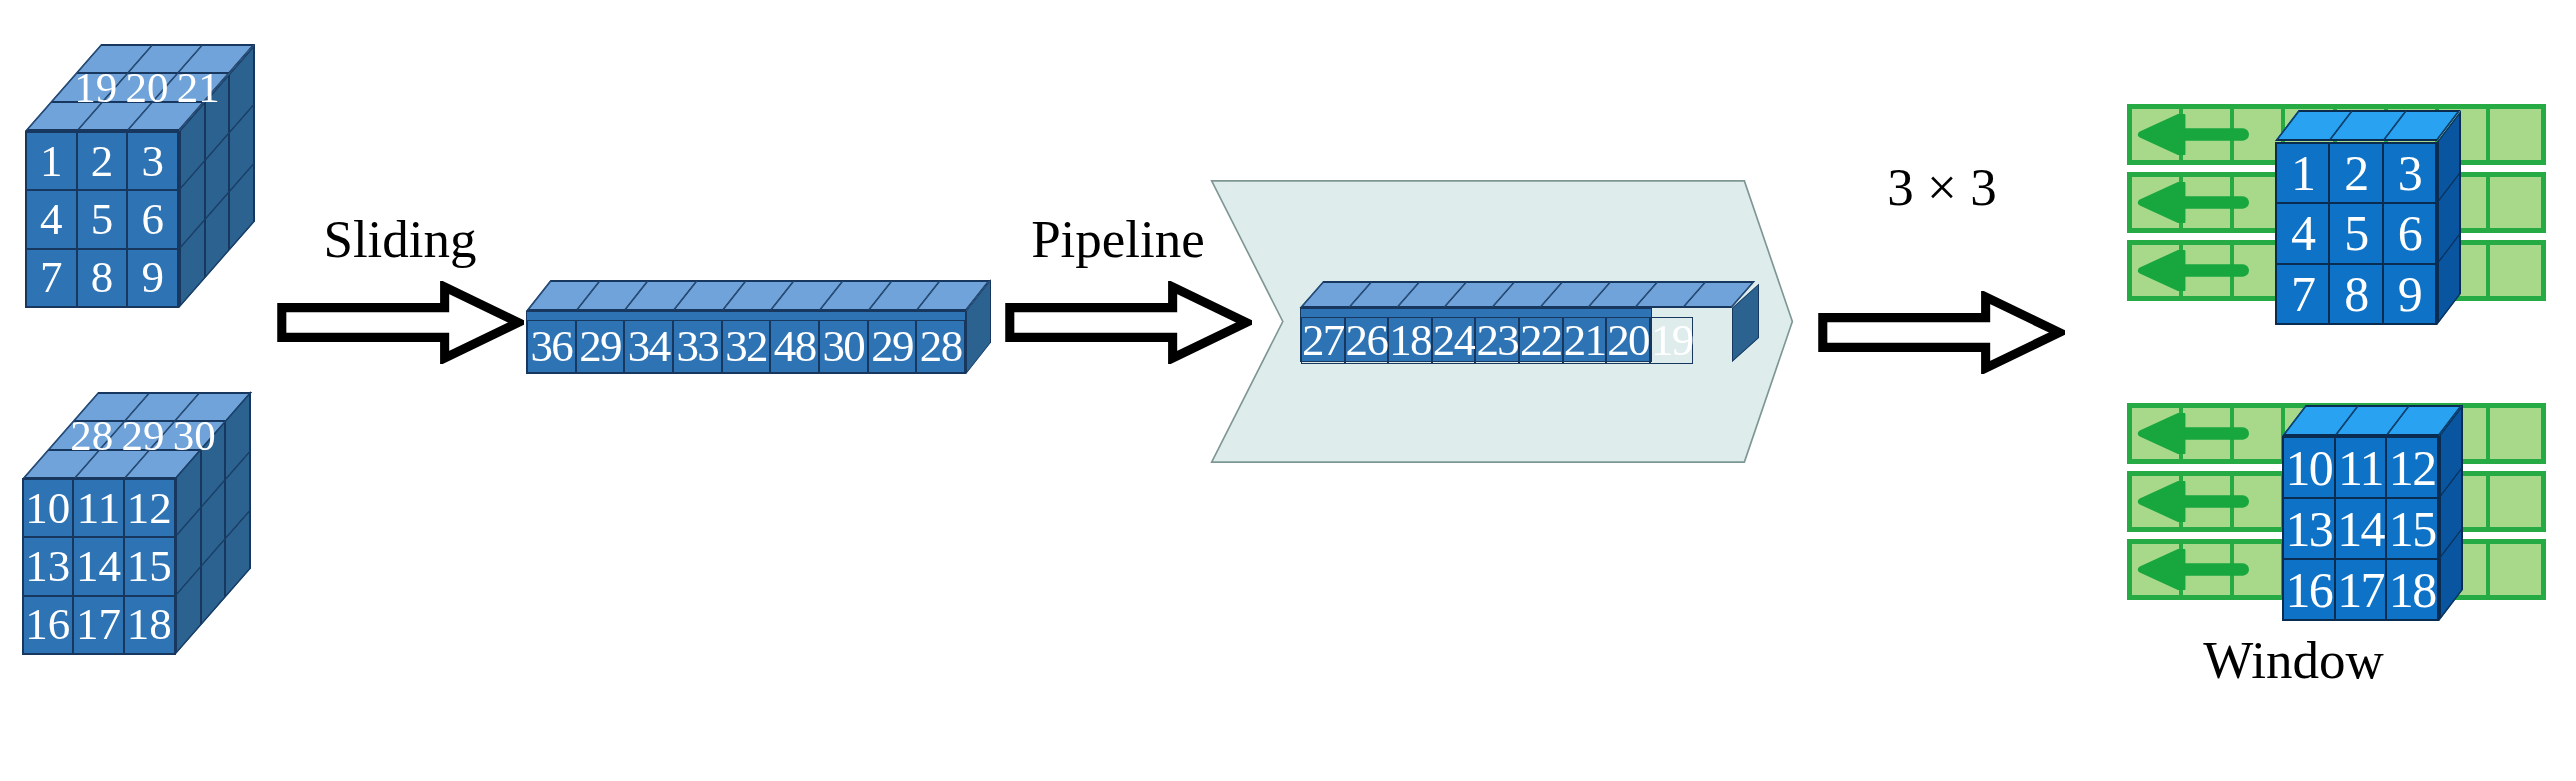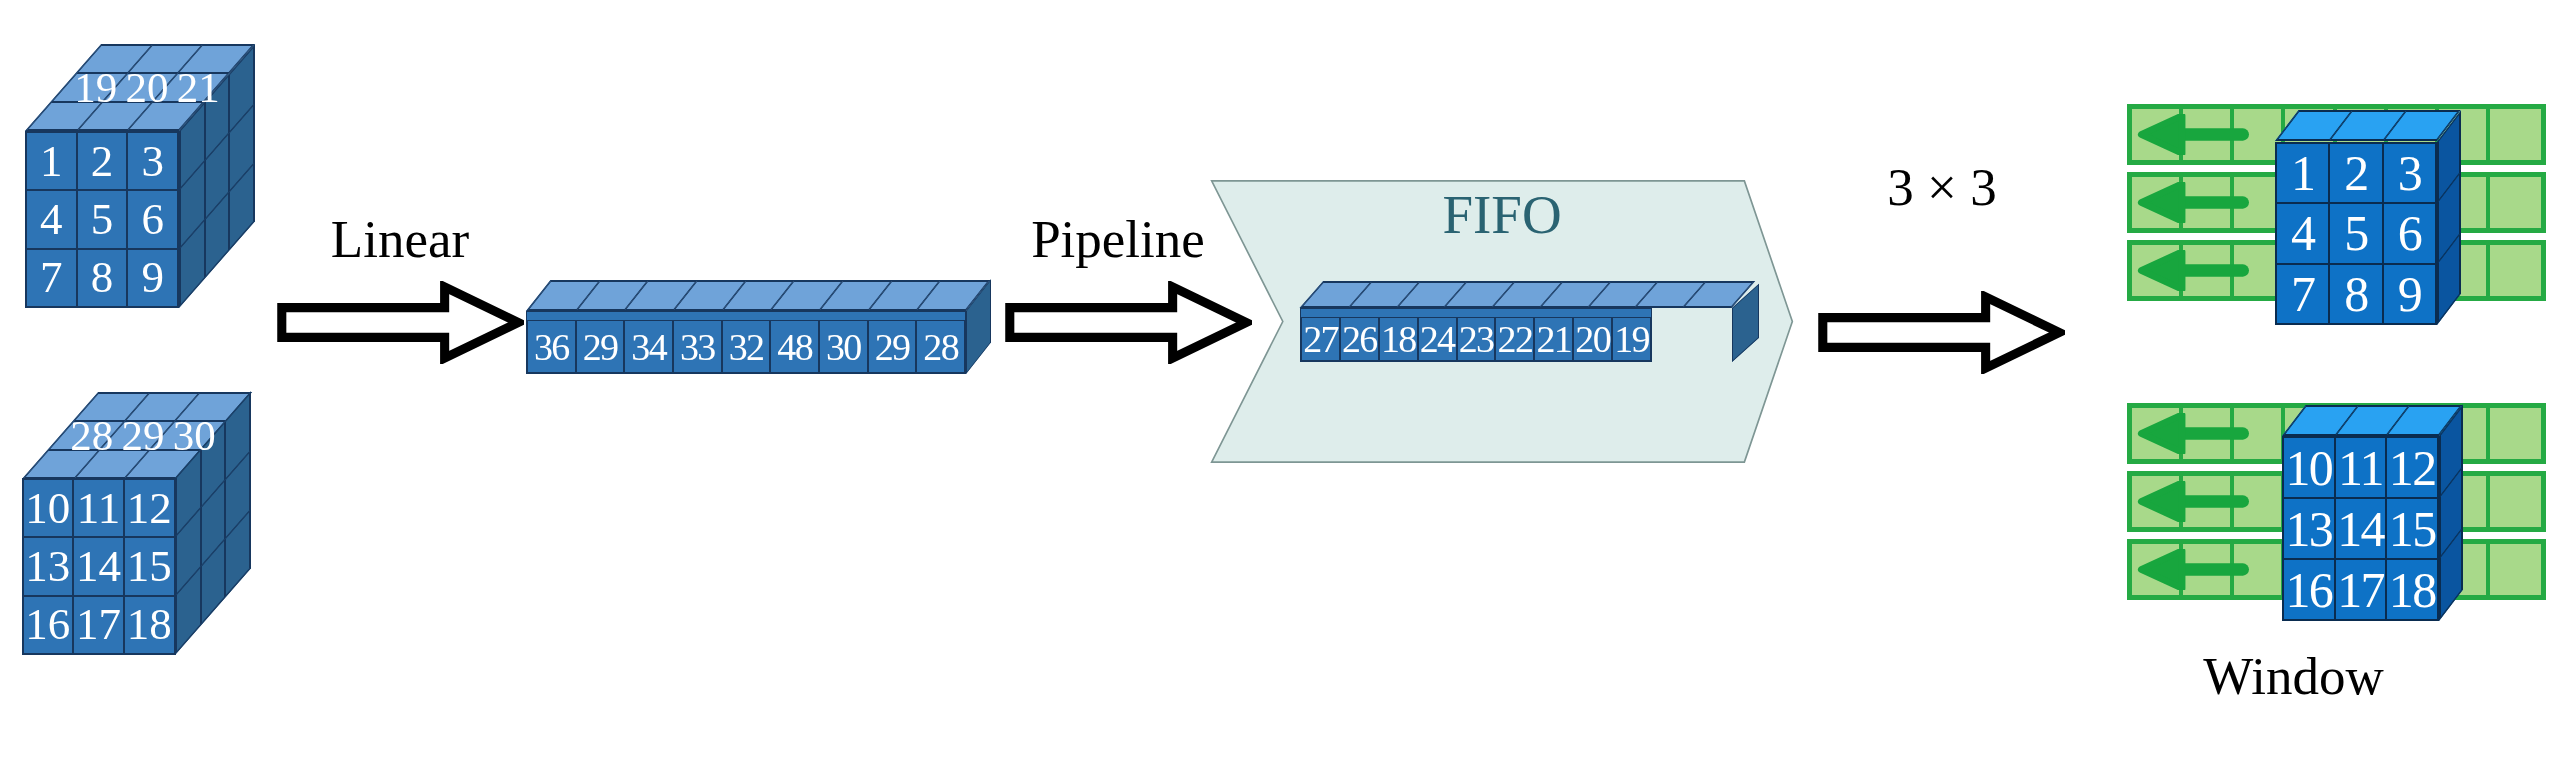--- a/index.html
+++ b/index.html
@@ -34,21 +34,21 @@
   
   .blacklabel{color:#000;font-size:53px;text-align:center;line-height:1.15;white-space:nowrap;}
   .fifolabel{color:var(--fifotext);font-size:55px;text-align:center;line-height:1;}
   
   .grow{display:grid;grid-template-columns:repeat(8,1fr);background:var(--gfill);
         border:5px solid var(--gline);}
   .gcell{border-right:4.1px solid var(--gline);}
   .gcell:last-child{border-right:none;}
   .num54{font-size:45px;}
   .num52{font-size:43px;}
-  .numrow{font-size:38px;letter-spacing:-1.7px;margin-top:8px;}
+  .numrow{font-size:45px;letter-spacing:-1.7px;margin-top:8px;}
   .num60{font-size:50px;letter-spacing:-1.7px;}
 </style>
 </head>
 <body>
 
 <div id="canvas">
 
   <div class="abs">
     <div class="abs topface" style="left:25px;top:44px;width:154px;height:87px;transform:skewX(-41.2deg);
                 grid-template-columns:repeat(3,1fr);grid-template-rows:repeat(3,1fr);">
@@ -128,21 +128,21 @@
       <div class="cell num54">17</div>
       <div class="cell num54">18</div>
     </div>
     <div class="abs topnums num52" style="left:66px;top:411px;width:154px;height:48px;align-items:center;">
       <span>28</span>
       <span>29</span>
       <span>30</span>
     </div>
   </div>
 
-  <div class="abs blacklabel" style="left:276px;top:209px;width:248px;">Linear</div>
+  <div class="abs blacklabel" style="left:276px;top:209px;width:248px;">Sliding</div>
   <svg class="abs" style="left:276px;top:281px;" width="248" height="83" viewBox="0 0 300 100">
     <polygon points="7,32 204,32 204,7 293,50 204,93 204,68 7,68" fill="#ffffff" stroke="#000000" stroke-width="11"></polygon>
   </svg>
 
   <div class="abs">
     <div class="abs topface" style="left:526px;top:280px;width:440px;height:31px;transform:skewX(-38.3deg);
                 grid-template-columns:repeat(9,1fr);grid-template-rows:1fr;">
       <div class="pcell"></div>
         <div class="pcell"></div>
         <div class="pcell"></div>
@@ -168,21 +168,20 @@
   </div>
 
   <div class="abs blacklabel" style="left:994px;top:209px;width:248px;">Pipeline</div>
   <svg class="abs" style="left:1004px;top:281px;" width="248" height="83" viewBox="0 0 300 100">
     <polygon points="7,32 204,32 204,7 293,50 204,93 204,68 7,68" fill="#ffffff" stroke="#000000" stroke-width="11"></polygon>
   </svg>
 
   <svg class="abs" style="left:1210px;top:179px;" width="584" height="285" viewBox="0 0 706 344">
     <polygon points="2,2 646,2 704,172 646,342 2,342 88,172" fill="#DEEDEB" stroke="#7E9694" stroke-width="2"></polygon>
   </svg>
-  <div class="abs fifolabel" style="left:1210px;top:187px;width:584px;">FIFO</div>
 
   <div class="abs">
     <div class="abs topface" style="left:1300px;top:281px;width:432px;height:26.5px;transform:skewX(-41.2deg);
                 grid-template-columns:repeat(9,1fr);grid-template-rows:1fr;">
       <div class="pcell"></div>
         <div class="pcell"></div>
         <div class="pcell"></div>
       <div class="pcell"></div>
         <div class="pcell"></div>
         <div class="pcell"></div>
@@ -340,18 +339,18 @@
       <div class="cell num60">12</div>
       <div class="cell num60">13</div>
       <div class="cell num60">14</div>
       <div class="cell num60">15</div>
       <div class="cell num60">16</div>
       <div class="cell num60">17</div>
       <div class="cell num60">18</div>
     </div>
   </div>
 
-  <div class="abs blacklabel" style="left:2128px;top:626px;width:331px;line-height:68px;margin-top:16px;">
+  <div class="abs blacklabel" style="left:2128px;top:626px;width:331px;line-height:68px;">
     <div>Window</div>
   </div>
 
 </div>
 
 
 </body></html>

